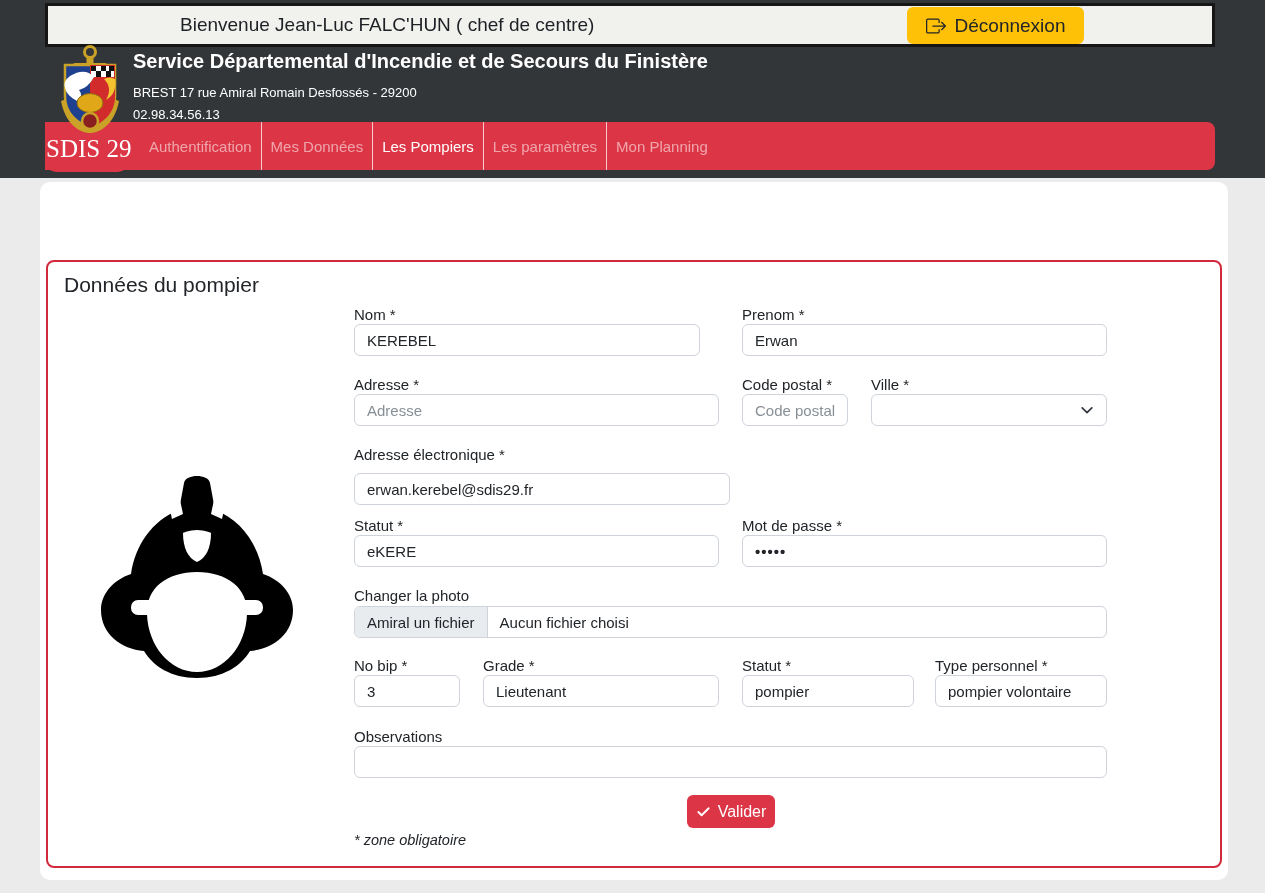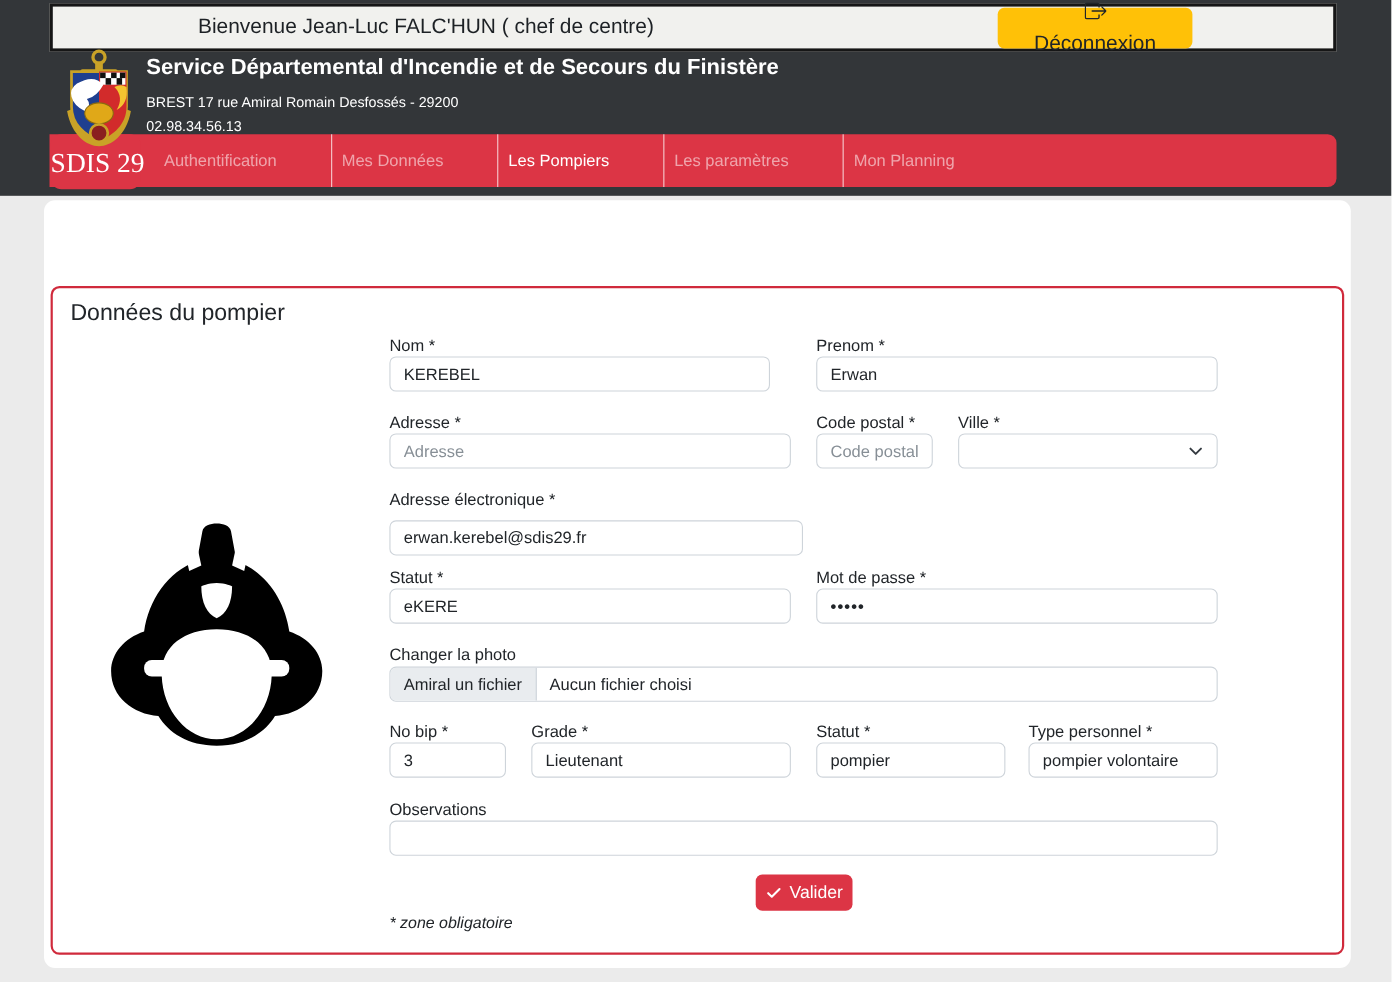--- a/index.html
+++ b/index.html
@@ -7,32 +7,32 @@
   body { font-family:"Liberation Sans", sans-serif; background:#ebebeb; position:relative; overflow:hidden; }
   .abs { position:absolute; }
 
   
   .dark-band { left:0; top:0; width:1265px; height:178px; background:#333639; }
 
   
   .topbar { left:45px; top:3px; width:1170px; height:44px; background:#f1f1ee; border:3px solid #161616; }
   .welcome { left:132px; top:50%; transform:translateY(-50%); font-size:19px; color:#1d2125; white-space:nowrap; }
   .logout-btn { left:859px; top:1px; width:177px; height:37px; background:#ffc107; border:none; border-radius:6px;
-                color:#212529; font-size:19px; font-family:inherit; display:flex; align-items:center; justify-content:center; gap:9px; cursor:pointer;flex-direction:column; }
+                color:#212529; font-size:19px; font-family:inherit; display:flex; align-items:center; justify-content:center; gap:9px; cursor:pointer; }
 
   
   .hdr-title { left:133px; top:50px; font-size:20px; font-weight:bold; color:#ffffff; white-space:nowrap; }
   .hdr-addr  { left:133px; top:85px; font-size:13px; color:#ffffff; white-space:nowrap; }
   .hdr-phone { left:133px; top:107px; font-size:13px; color:#ffffff; white-space:nowrap; }
 
   
   .nav { left:45px; top:122px; width:1170px; height:48px; background:#dc3545; border-radius:0 8px 8px 0;
          display:flex; align-items:stretch; padding-left:95px; }
   .nav-item { padding:0 9px; display:flex; align-items:center; font-size:15px; color:rgba(255,255,255,.55); cursor:pointer; white-space:nowrap; }
-  .nav-item + .nav-item { border-left:1px solid rgba(255,255,255,.75);margin-left:40px; }
+  .nav-item + .nav-item { border-left:1px solid rgba(255,255,255,.75); }
   .nav-item.active { color:#ffffff; }
 
   
   .logo-block { left:46px; top:122px; width:82px; height:50px; background:#dc3545; border-radius:10px; }
   .logo-crest { left:51px; top:43px; }
   .logo-text  { left:46px; top:135px; width:84px; text-align:center; font-family:"Liberation Serif", serif;
                 font-size:25px; color:#ffffff; white-space:nowrap; }
 
   
   .main-card { left:40px; top:182px; width:1188px; height:698px; background:#ffffff; border-radius:10px; }

